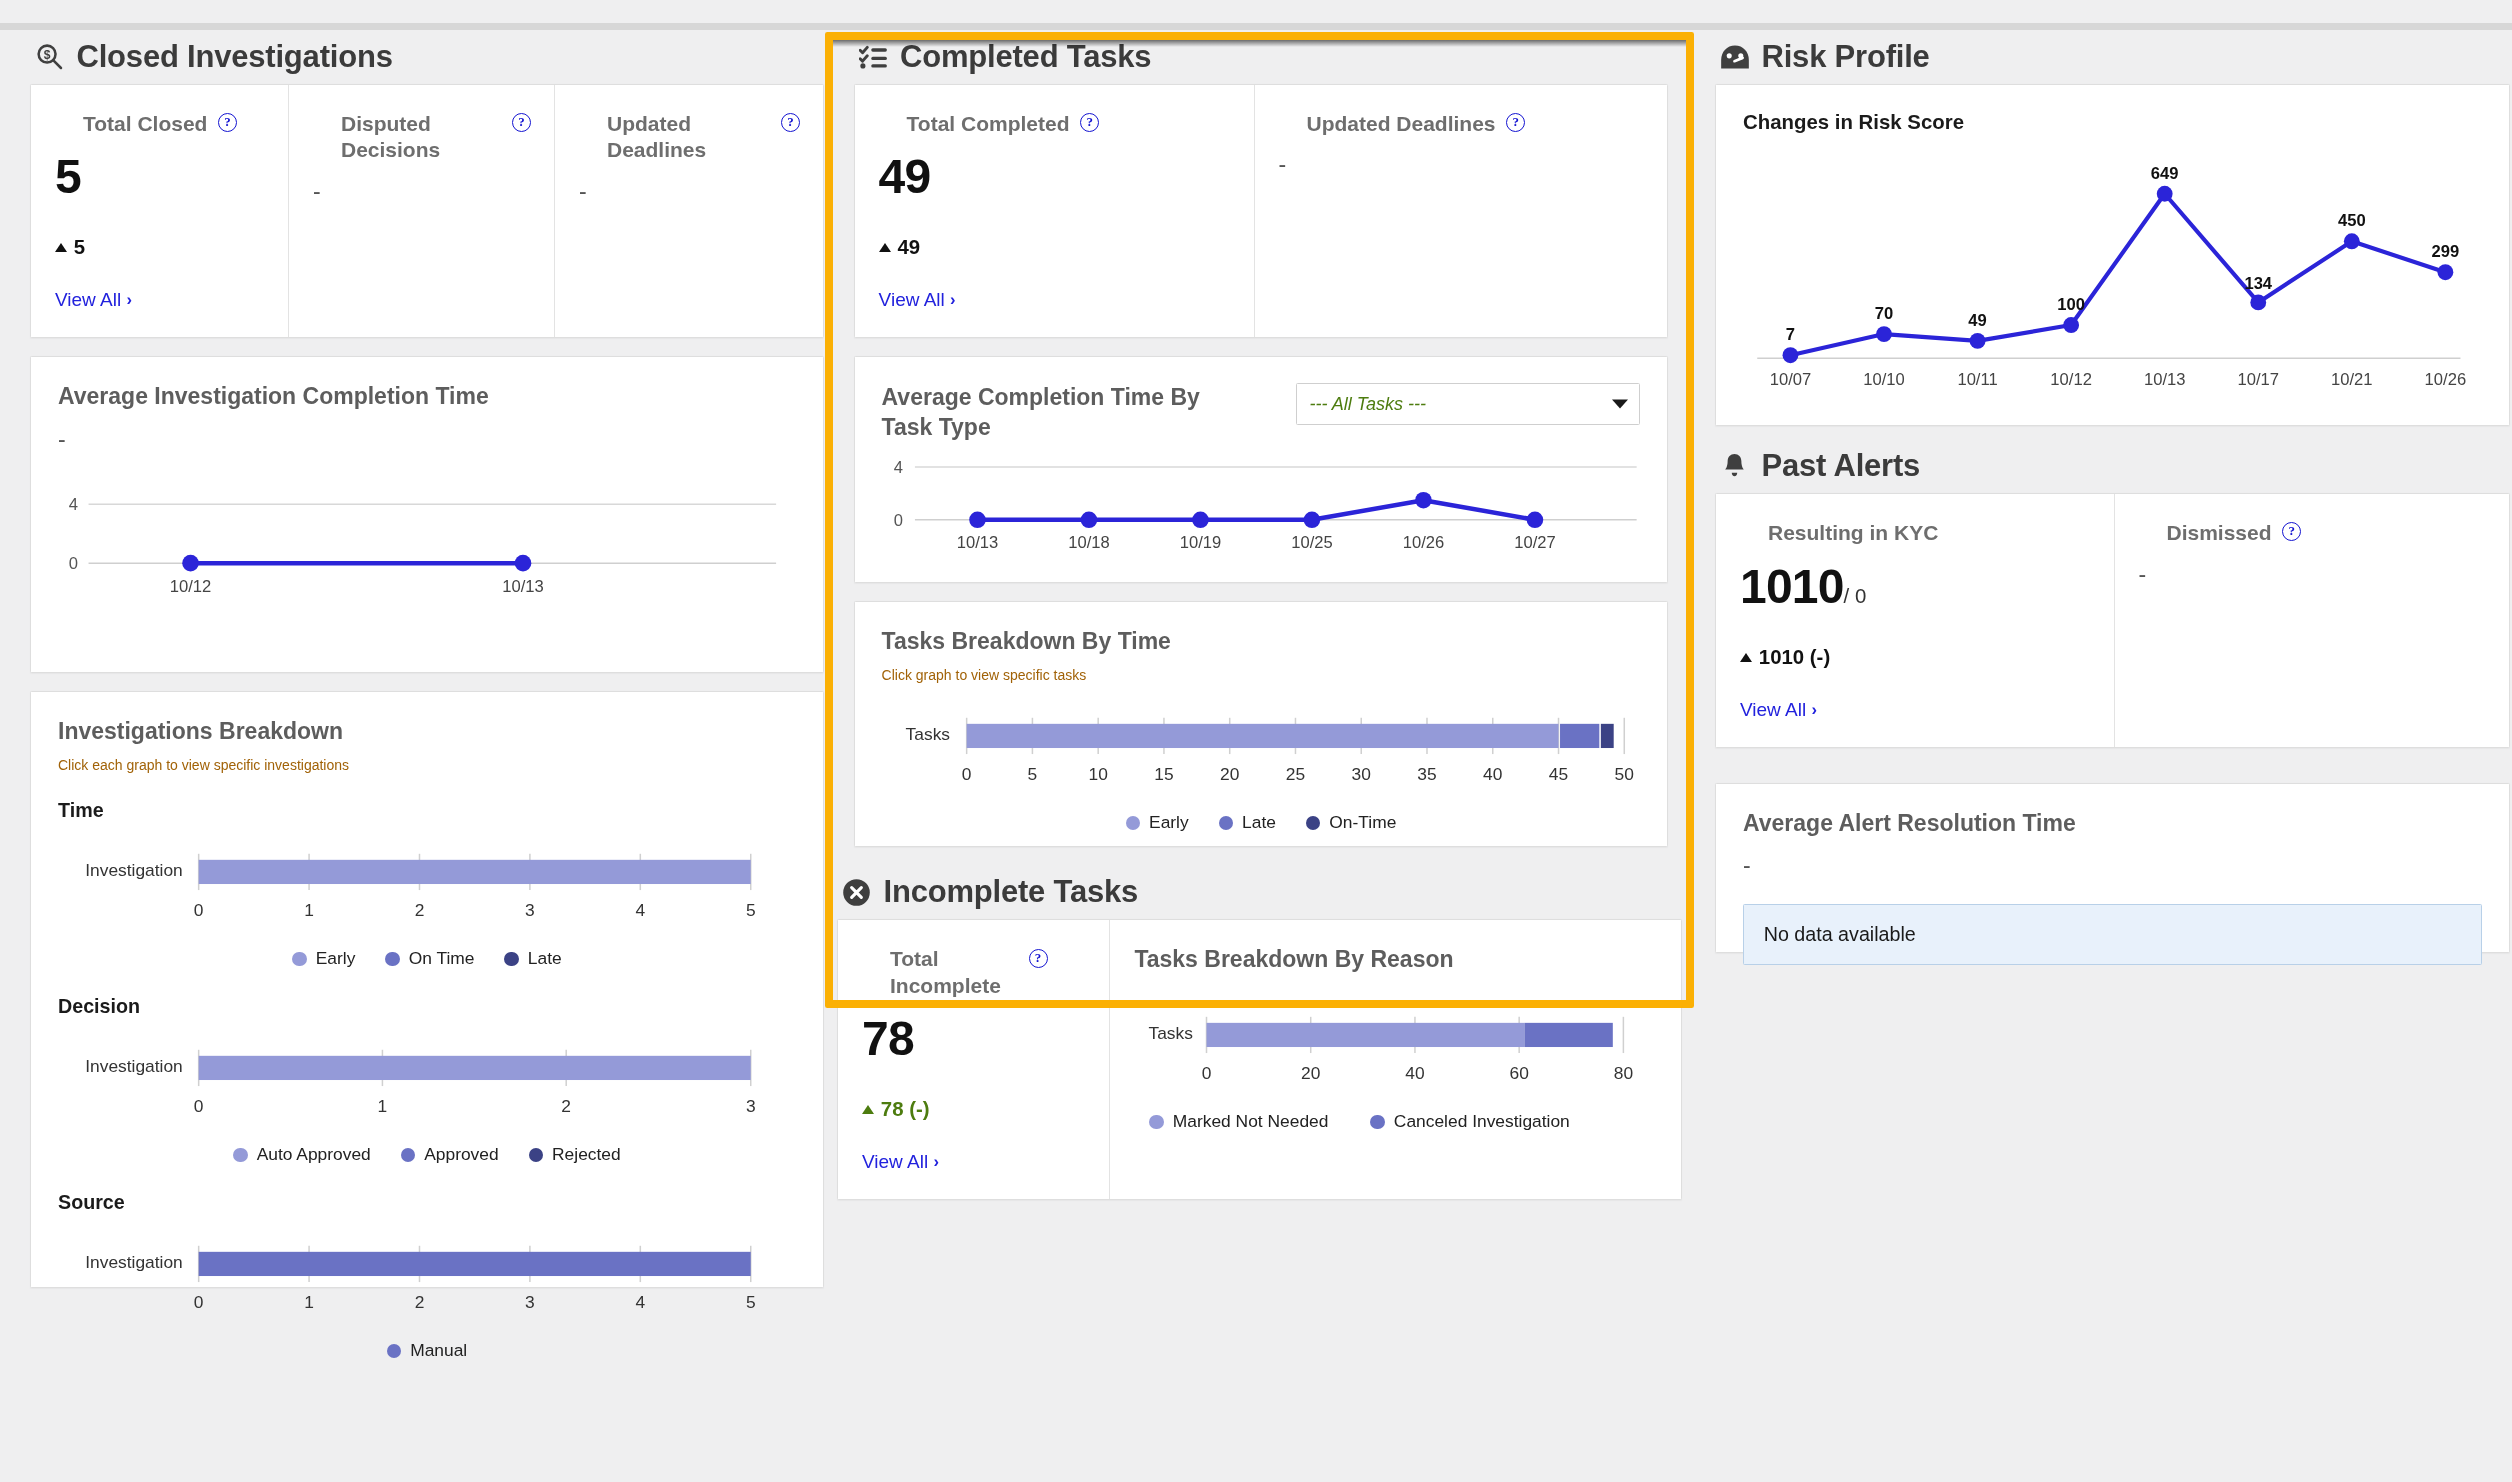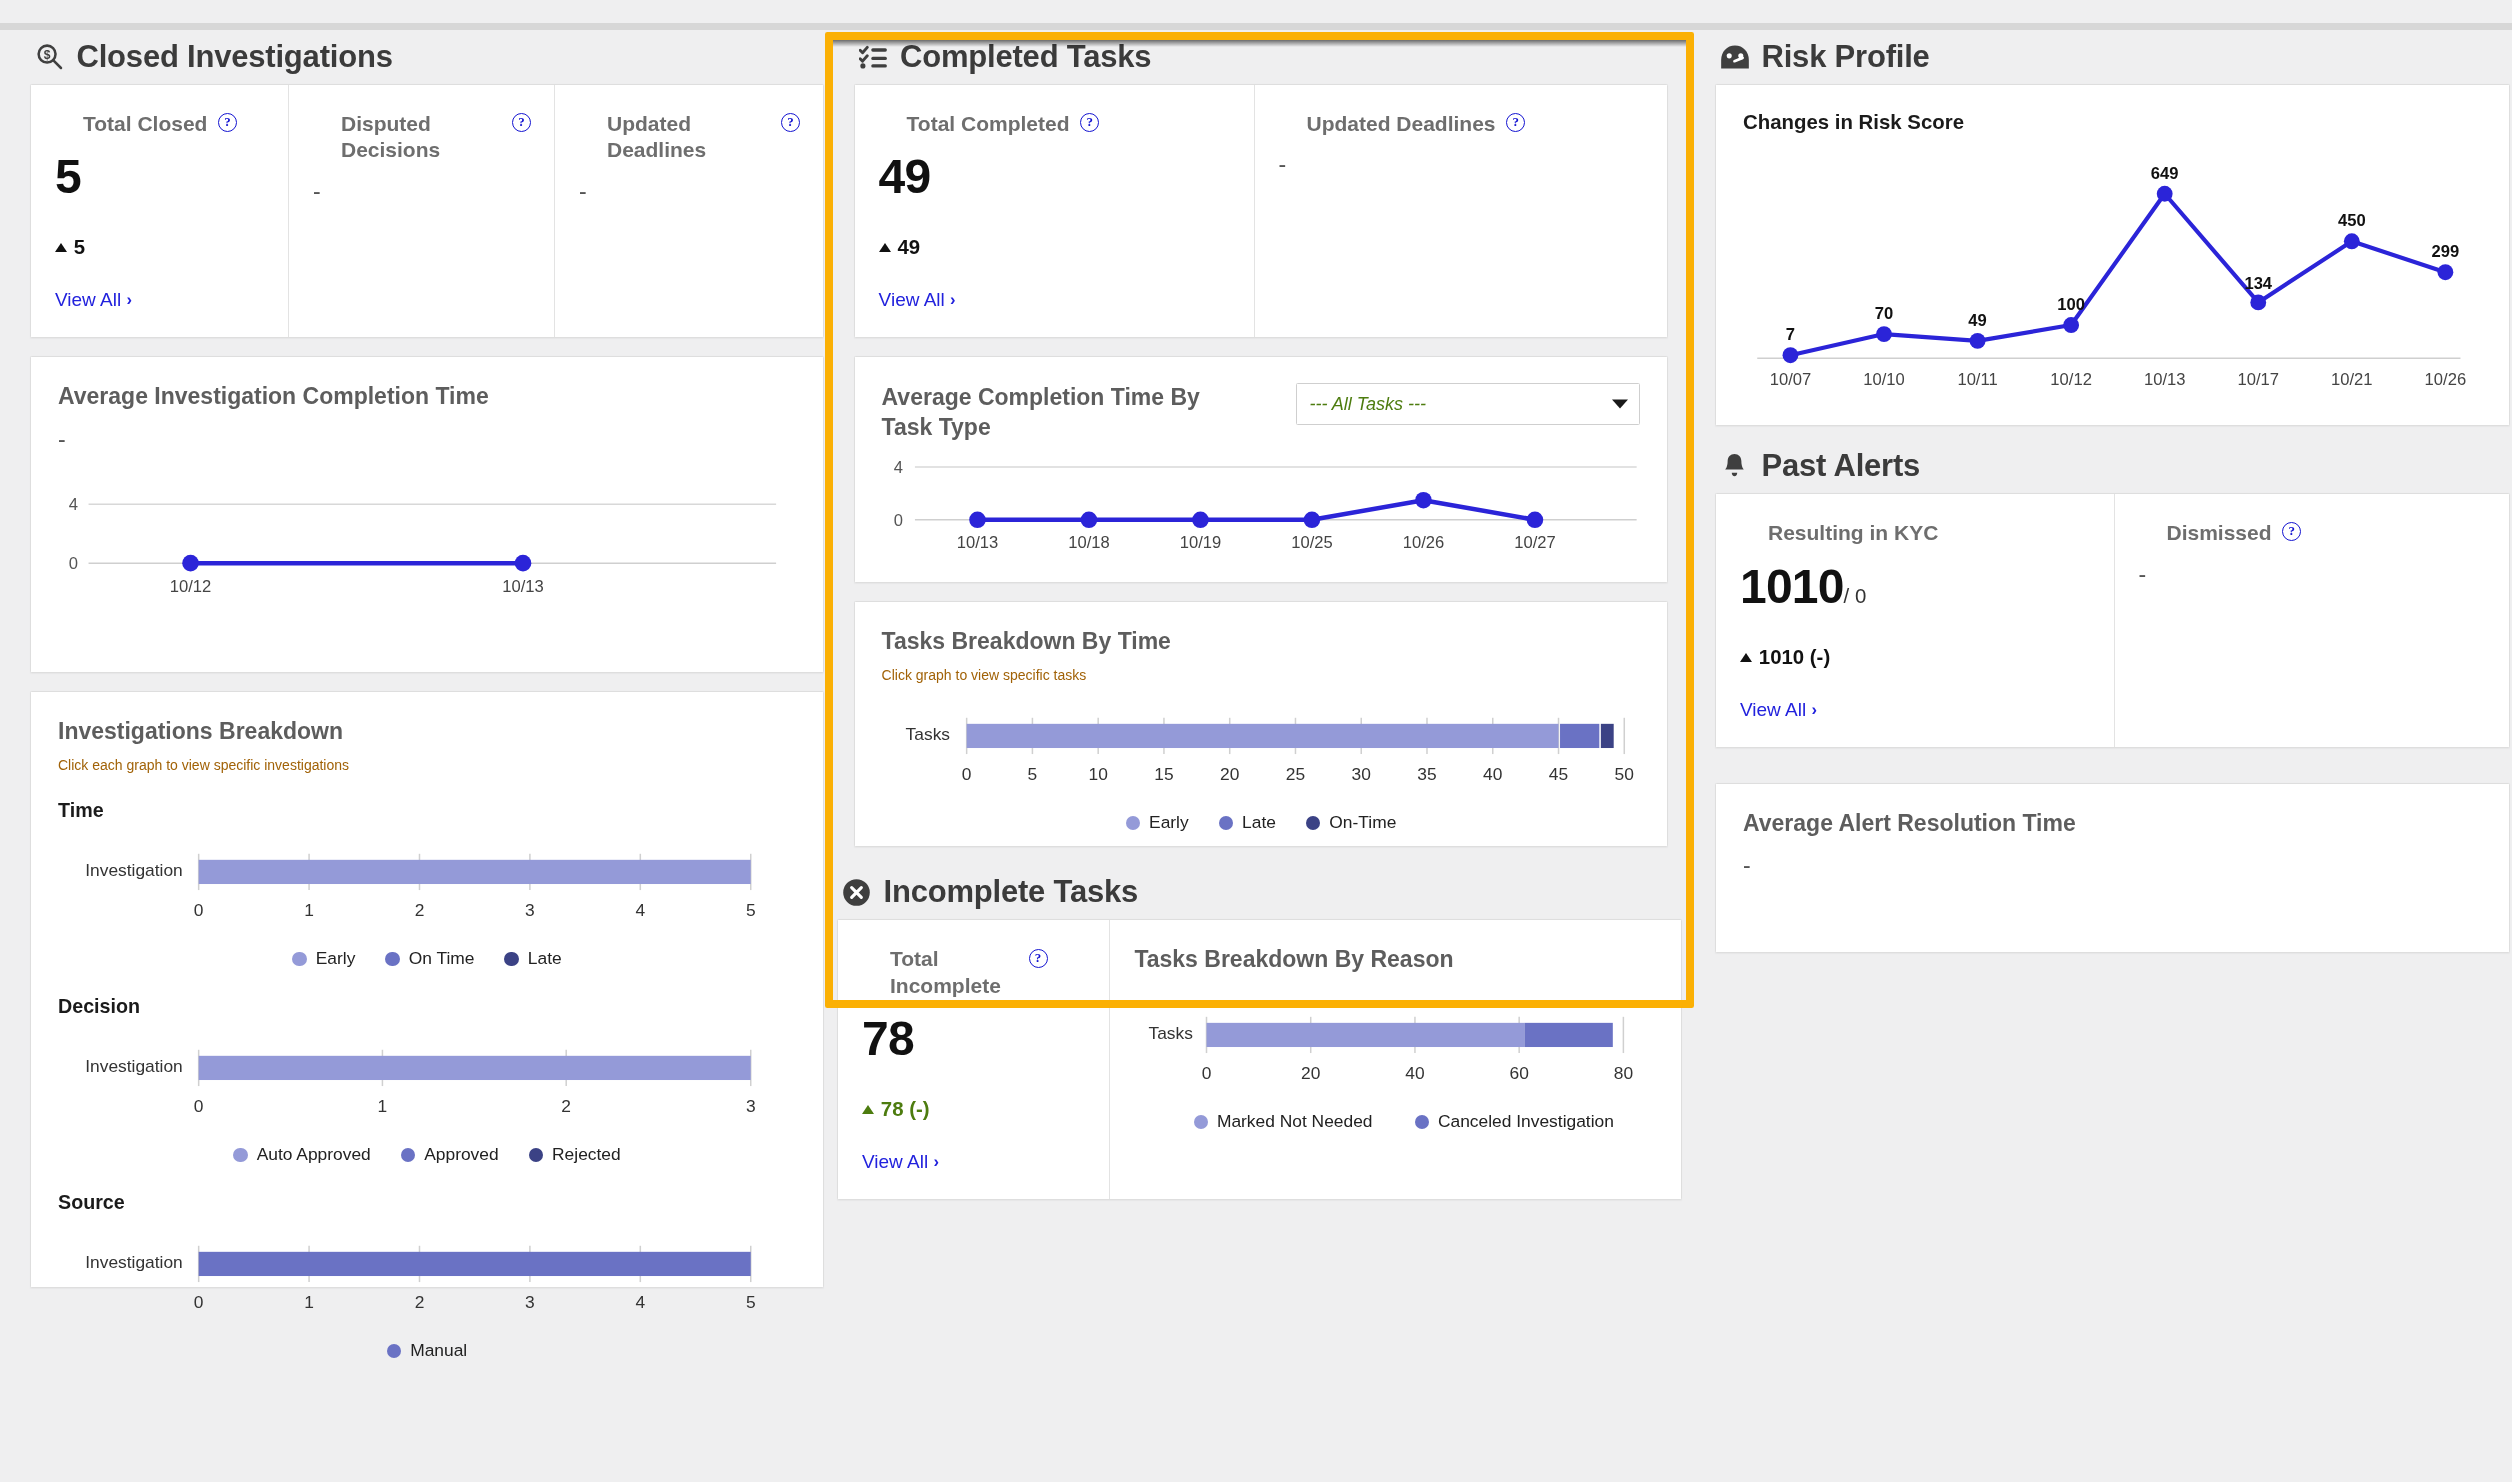--- a/index.html
+++ b/index.html
@@ -459,21 +459,21 @@
               </g>
               <rect x="96" y="26" width="421" height="32" fill="#949ad8"></rect>
               <rect x="517" y="26" width="117" height="32" fill="#6a72c4"></rect>
               <text class="bar-tick" x="96" y="100">0</text>
                 <text class="bar-tick" x="234" y="100">20</text>
               <text class="bar-tick" x="372" y="100">40</text>
                 <text class="bar-tick" x="510" y="100">60</text>
               <text class="bar-tick" x="648" y="100">80</text>
             </svg>
           </div>
-          <div class="legend" style="justify-content:center;gap:42px;padding-left:15px;">
+          <div class="legend" style="justify-content:flex-start;gap:42px;padding-left:15px;">
             <div class="legend-item">
                 <span class="dot" style="background:#949ad8"></span>
                 <span>Marked Not Needed</span>
               </div>
             <div class="legend-item">
                 <span class="dot" style="background:#6a72c4"></span>
                 <span>Canceled Investigation</span>
               </div>
           </div>
         </div>
@@ -561,20 +561,21 @@
             <span class="help">?</span>
           </div>
           <div class="stat-dash">-</div>
         </div>
       </div>
     </div>
 
     <div class="card chart-card" style="margin-top:35px;height:170px;">
       <div class="chart-title">Average Alert Resolution Time</div>
       <div class="stat-dash" style="margin-top:16.6px;">-</div>
+      <div class="nodata">No data available</div>
     </div>
   </div>
 
   <div class="highlight">
     <div class="highlight-inner-shadow"></div>
   </div>
 
 </div>
 
 

